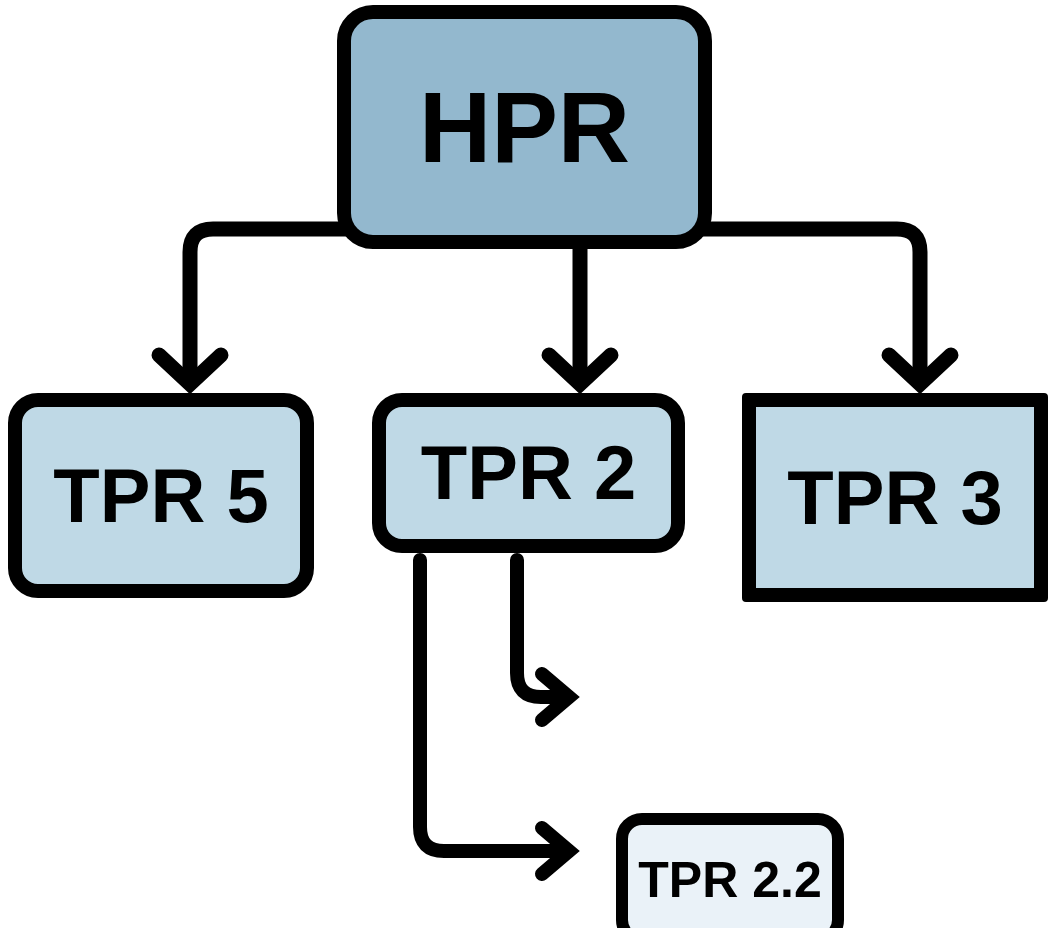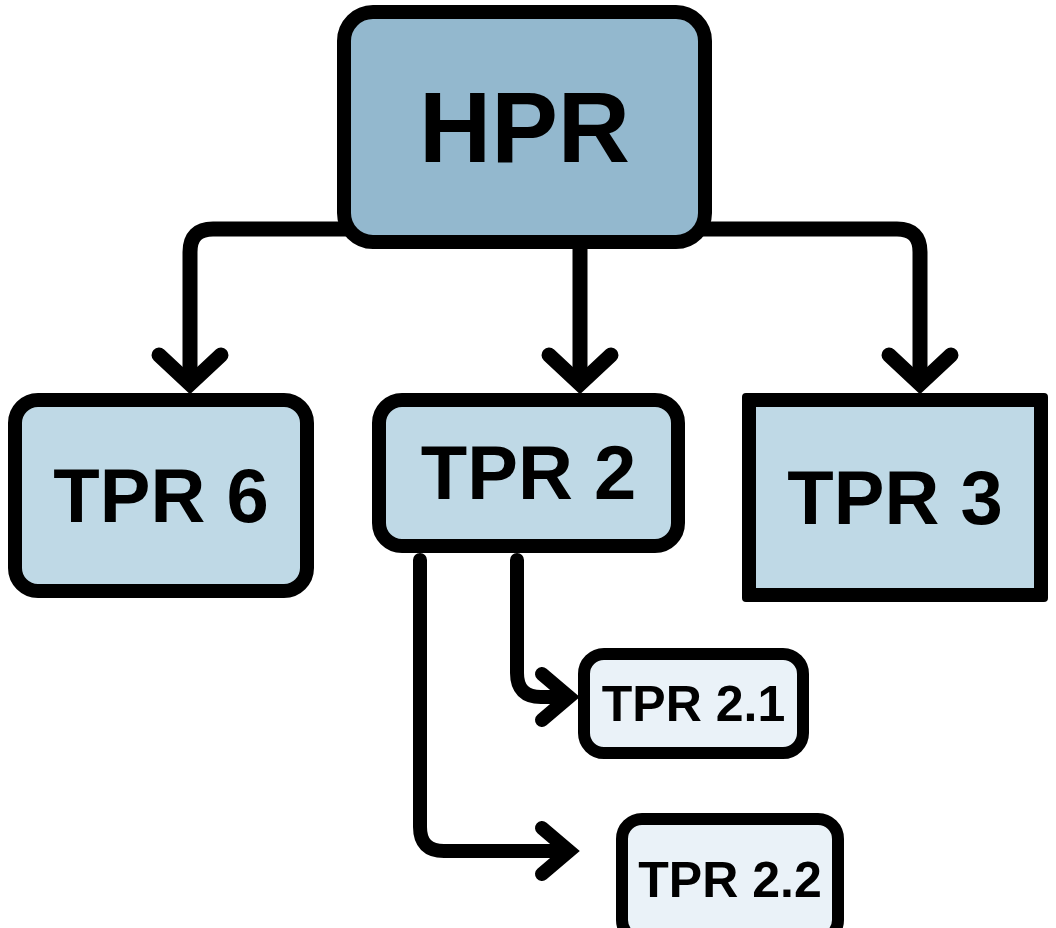--- a/index.html
+++ b/index.html
@@ -121,32 +121,29 @@
       <path class="shaft sub" d="M 420 560 V 827 Q 420 851 444 851 H 556"></path>
       <path class="head sub" d="M 542 828 L 569 851 L 542 874"></path>
     </g>
   </svg>
 
   <div class="node" id="node-hpr" data-bind-style="backgroundColor:diagram.colors.root_fill" style="background-color: rgb(147, 184, 206);">
     <span data-bind="diagram.nodes.hpr.label">HPR</span>
   </div>
 
   <div class="node" id="node-tpr1" data-bind-style="backgroundColor:diagram.colors.child_fill" style="background-color: rgb(191, 217, 230);">
-    <span data-bind="diagram.nodes.tpr1.label">TPR 6</span>
+    <span data-bind="diagram.nodes.tpr1.label">TPR 5</span>
   </div>
 
   <div class="node" id="node-tpr2" data-bind-style="backgroundColor:diagram.colors.child_fill" style="background-color: rgb(191, 217, 230);">
     <span data-bind="diagram.nodes.tpr2.label">TPR 2</span>
   </div>
 
   <div class="node" id="node-tpr3" data-bind-style="backgroundColor:diagram.colors.child_fill" style="background-color: rgb(191, 217, 230);">
     <span data-bind="diagram.nodes.tpr3.label">TPR 3</span>
   </div>
 
-  <div class="node" id="node-tpr21" data-bind-style="backgroundColor:diagram.colors.grandchild_fill" style="background-color: rgb(234, 242, 248);">
-    <span data-bind="diagram.nodes.tpr21.label">TPR 2.1</span>
-  </div>
 
   <div class="node" id="node-tpr22" data-bind-style="backgroundColor:diagram.colors.grandchild_fill" style="background-color: rgb(234, 242, 248);">
     <span data-bind="diagram.nodes.tpr22.label">TPR 2.2</span>
   </div>
 
 </div>
 
 </body></html>

